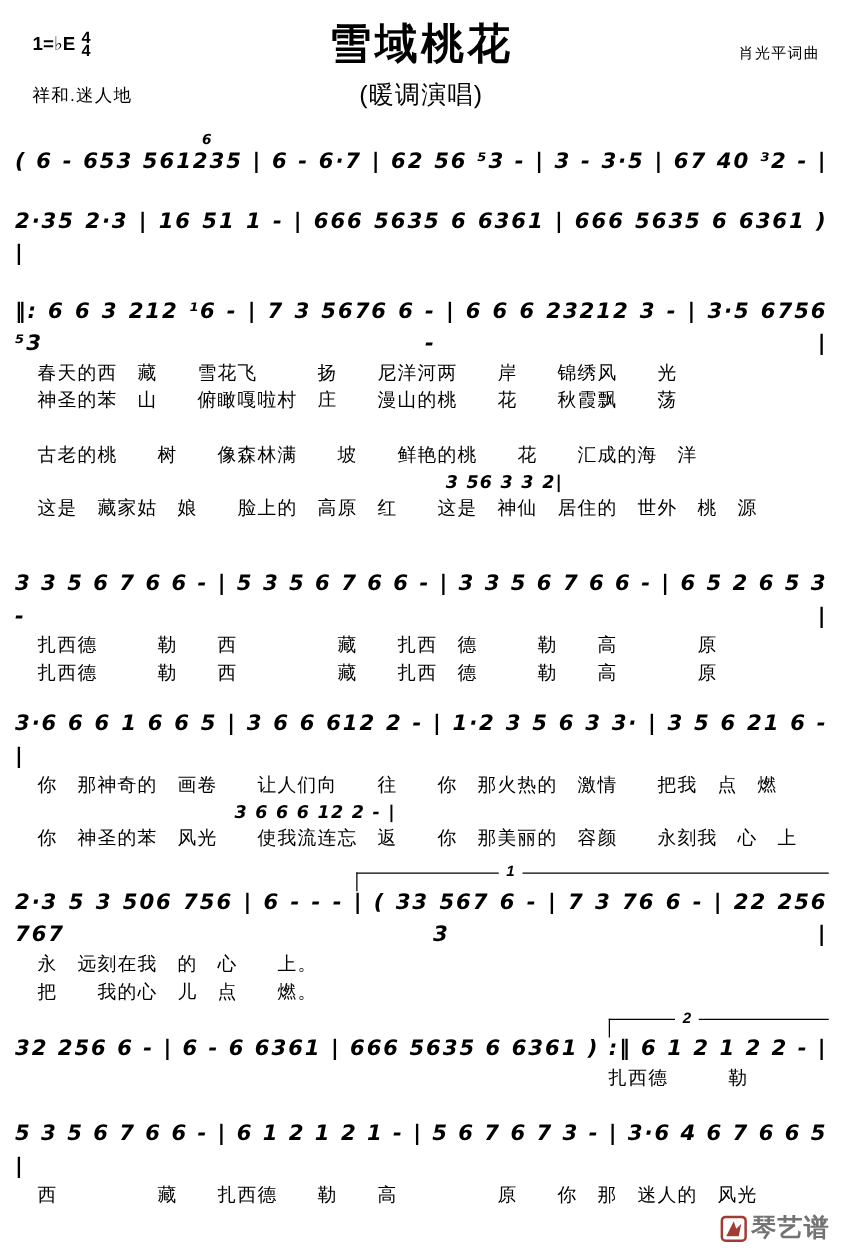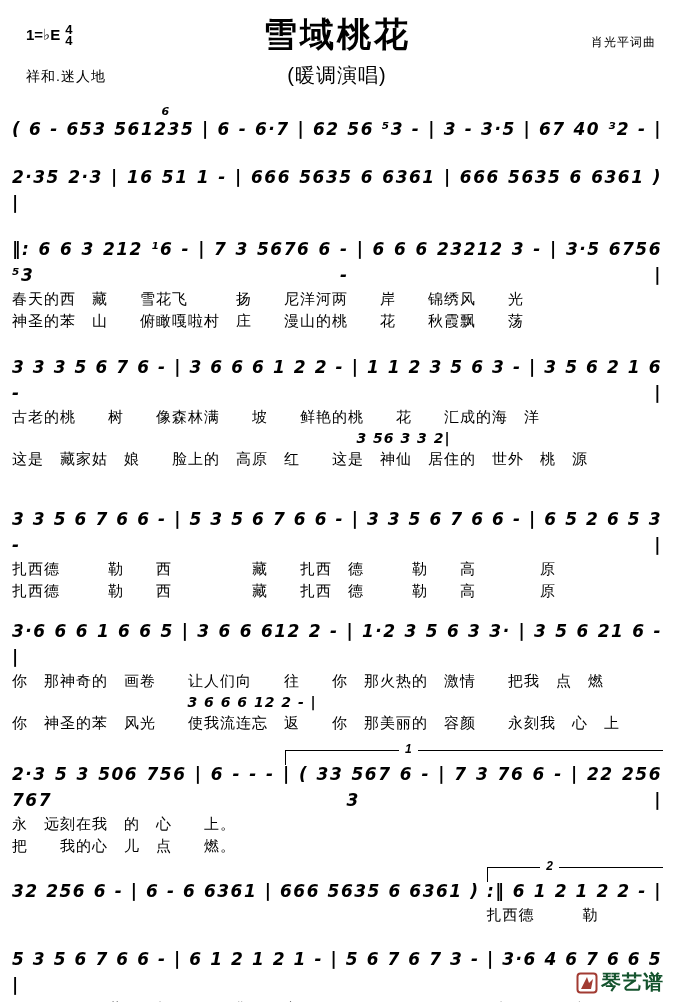--- a/index.html
+++ b/index.html
@@ -20,21 +20,21 @@
   .subtitle{font-size:20px;margin-top:4px;letter-spacing:1px;}
   .credit{position:absolute;right:18px;top:34px;font-size:12px;letter-spacing:1px;}
   
   .score{padding:0 12px;}
   .system{position:relative;}
   .notes{
     font-family:"DejaVu Sans",sans-serif;font-weight:bold;font-style:italic;
     font-size:17px;line-height:26px;letter-spacing:1.5px;
     text-align:justify;text-align-last:justify;
   }
-  .lyrics{font-size:15px;line-height:22px;letter-spacing:1px;white-space:pre;}
+  .lyrics{font-size:15px;line-height:22px;letter-spacing:1px;white-space:pre;margin-left:18px;}
   .insert{
     font-family:"DejaVu Sans",sans-serif;font-weight:bold;font-style:italic;
     font-size:14px;line-height:20px;letter-spacing:1px;
   }
   .ornament{
     font-family:"DejaVu Sans",sans-serif;font-weight:bold;font-style:italic;
     font-size:11px;height:12px;line-height:12px;margin-bottom:-2px;
   }
   .volta{
     height:14px;position:relative;margin-bottom:-4px;
@@ -88,21 +88,20 @@
     </div>
     <div class="system">
       <div class="notes">2·35 2·3 | 16 51 1 - | 666 5635 6 6361 | 666 5635 6 6361 ) |</div>
     </div>
     <div class="system">
       <div class="notes">‖: 6 6 3 212 ¹6 - | 7 3 5676 6 - | 6 6 6 23212 3 - | 3·5 6756 ⁵3 - |</div>
       <div class="lyrics">春天的西　藏　　雪花飞　　　扬　　尼洋河两　　岸　　锦绣风　　光</div>
       <div class="lyrics">神圣的苯　山　　俯瞰嘎啦村　庄　　漫山的桃　　花　　秋霞飘　　荡</div>
     </div>
     <div class="system">
-      <div class="notes">3 3 3 5 6 7 6 - | 3 6 6 6 1 2 2 - | 1 1 2 3 5 6 3 - | 3 5 6 2 1 6 - |</div>
       <div class="lyrics">古老的桃　　树　　像森林满　　坡　　鲜艳的桃　　花　　汇成的海　洋</div>
       <div class="insert" style="margin-left: 53%;">3 56 3 3 2|</div>
       <div class="lyrics">这是　藏家姑　娘　　脸上的　高原　红　　这是　神仙　居住的　世外　桃　源</div>
     </div>
     <div class="system">
       <div class="notes">3 3 5 6 7 6 6 - | 5 3 5 6 7 6 6 - | 3 3 5 6 7 6 6 - | 6 5 2 6 5 3 - |</div>
       <div class="lyrics">扎西德　　　勒　　西　　　　　藏　　扎西　德　　　勒　　高　　　　原</div>
       <div class="lyrics">扎西德　　　勒　　西　　　　　藏　　扎西　德　　　勒　　高　　　　原</div>
     </div>
     <div class="system">
@@ -130,14 +129,14 @@
       <div class="notes">5 3 5 6 7 6 6 - | 6 1 2 1 2 1 - | 5 6 7 6 7 3 - | 3·6 4 6 7 6 6 5 |</div>
       <div class="lyrics">西　　　　　藏　　扎西德　　勒　　高　　　　　原　　你　那　迷人的　风光</div>
     </div>
   </div>
 
 <div class="logo">
   <svg width="22" height="22" viewBox="0 0 22 22">
     <rect x="1.5" y="1.5" width="19" height="19" rx="3" fill="none" stroke="#a23b32" stroke-width="2"></rect>
     <path d="M5 17 L11 5 L13 11 L17 7 L15 17 Z" fill="#a23b32"></path>
   </svg>
-  <span class="logo-text" style="color: #14532d;">琴艺谱</span>
+  <span class="logo-text" style="color: #737373;">琴艺谱</span>
 </div>
 
 </body></html>

